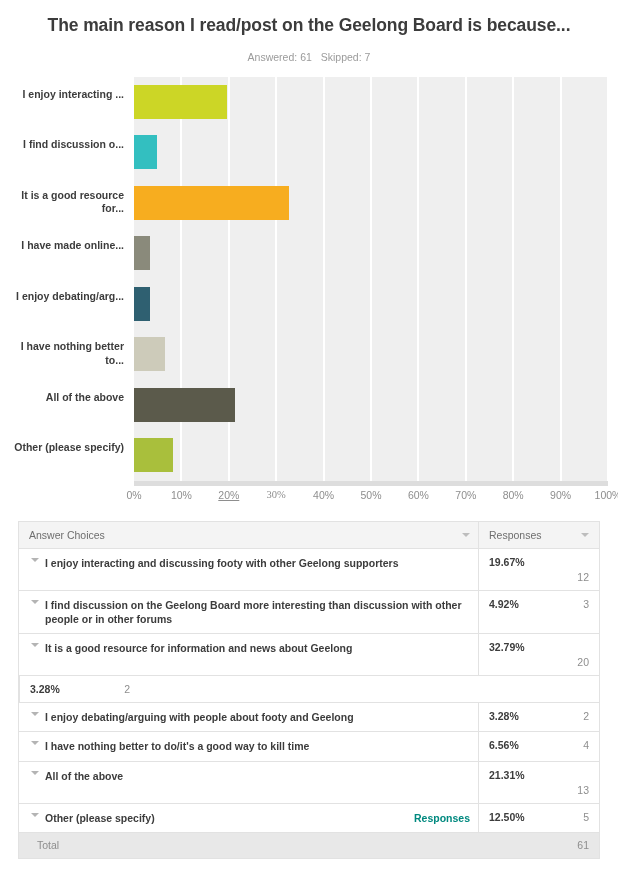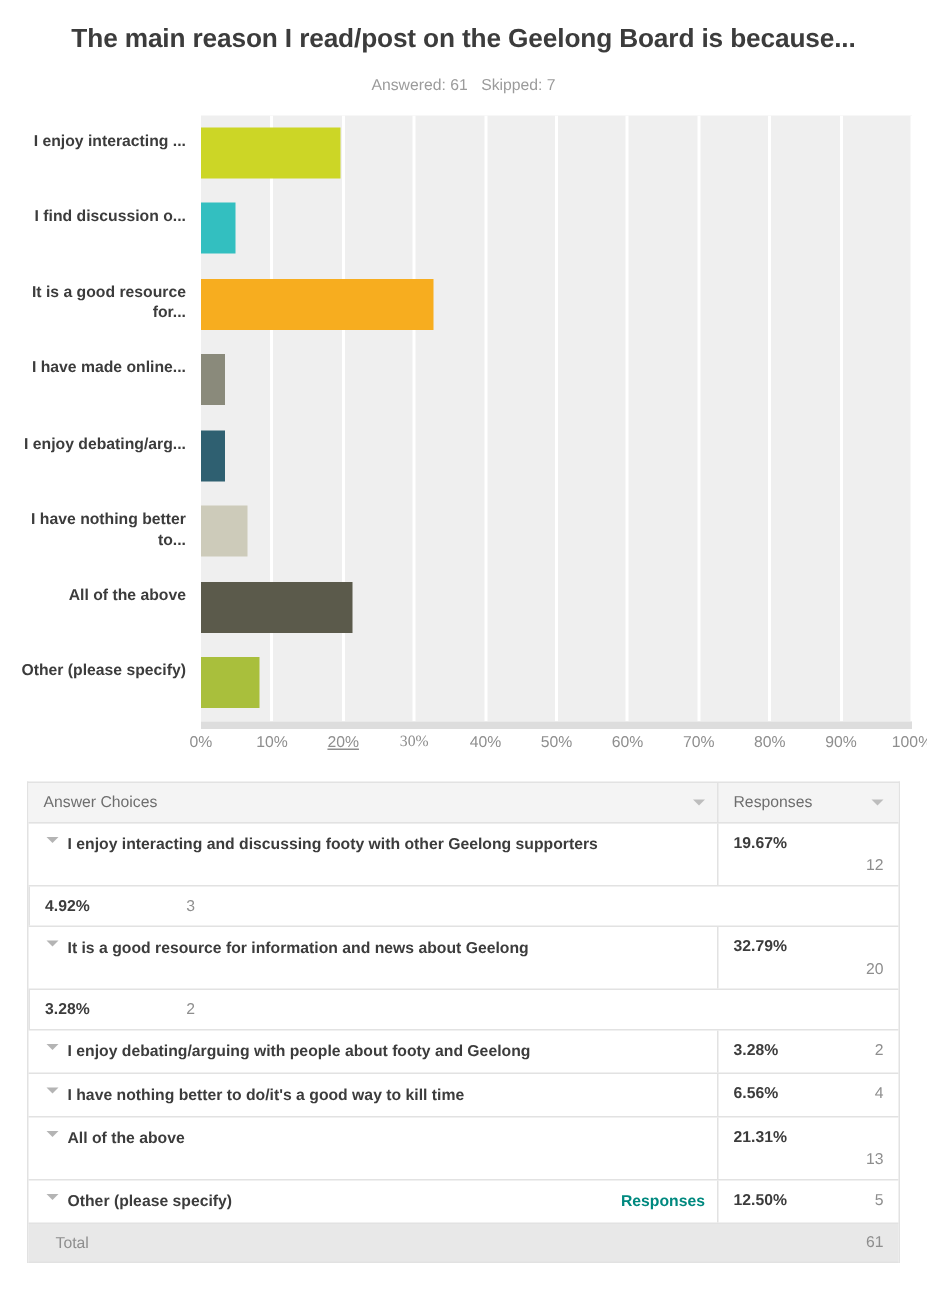--- a/index.html
+++ b/index.html
@@ -305,20 +305,26 @@
             <div class="caret-glyph"></div>
           </div>
           <div class="choice-text">I enjoy interacting and discussing footy with other Geelong supporters</div>
         </div>
         <div class="cell-resp wrap">
           <span class="pct">19.67%</span>
           <span class="cnt">12</span>
         </div>
       </div>
       <div class="trow">
+        <div class="cell-choice">
+          <div class="caret">
+            <div class="caret-glyph"></div>
+          </div>
+          <div class="choice-text">I find discussion on the Geelong Board more interesting than discussion with other people or in other forums</div>
+        </div>
         <div class="cell-resp">
           <span class="pct">4.92%</span>
           <span class="cnt">3</span>
         </div>
       </div>
       <div class="trow">
         <div class="cell-choice">
           <div class="caret">
             <div class="caret-glyph"></div>
           </div>

